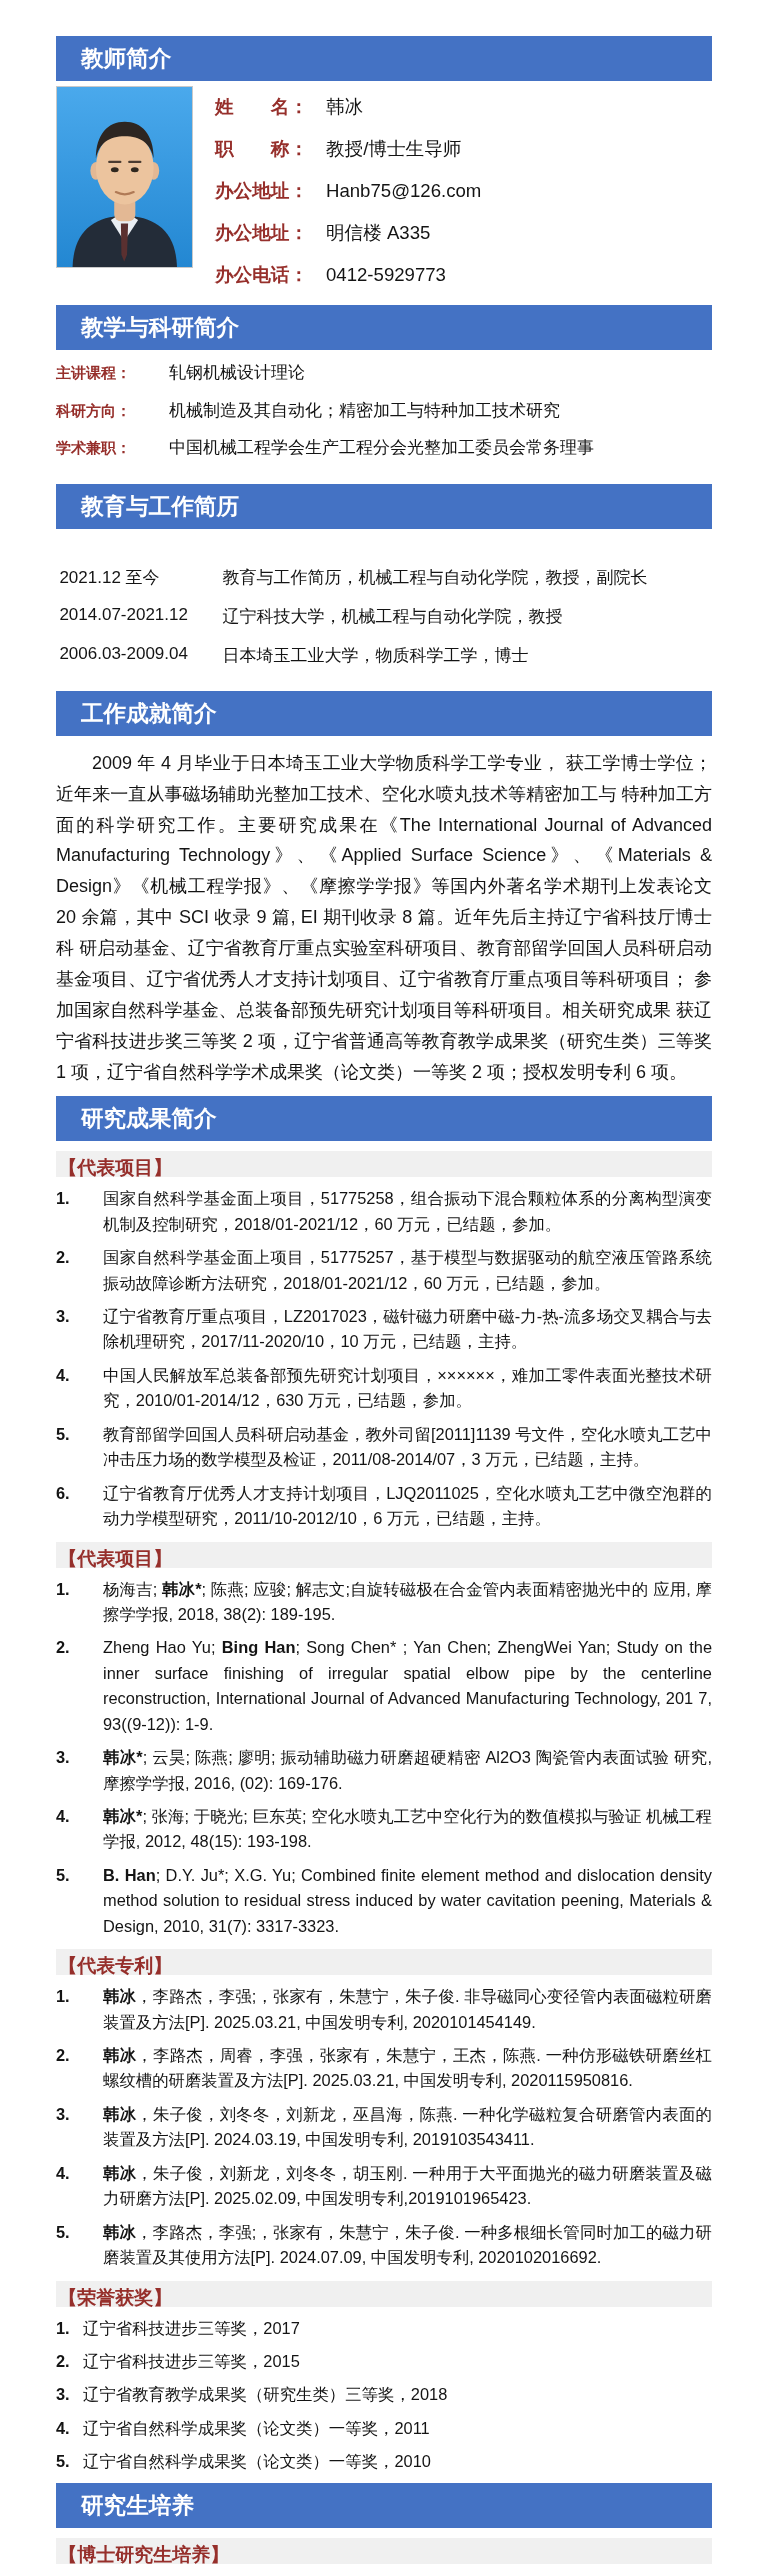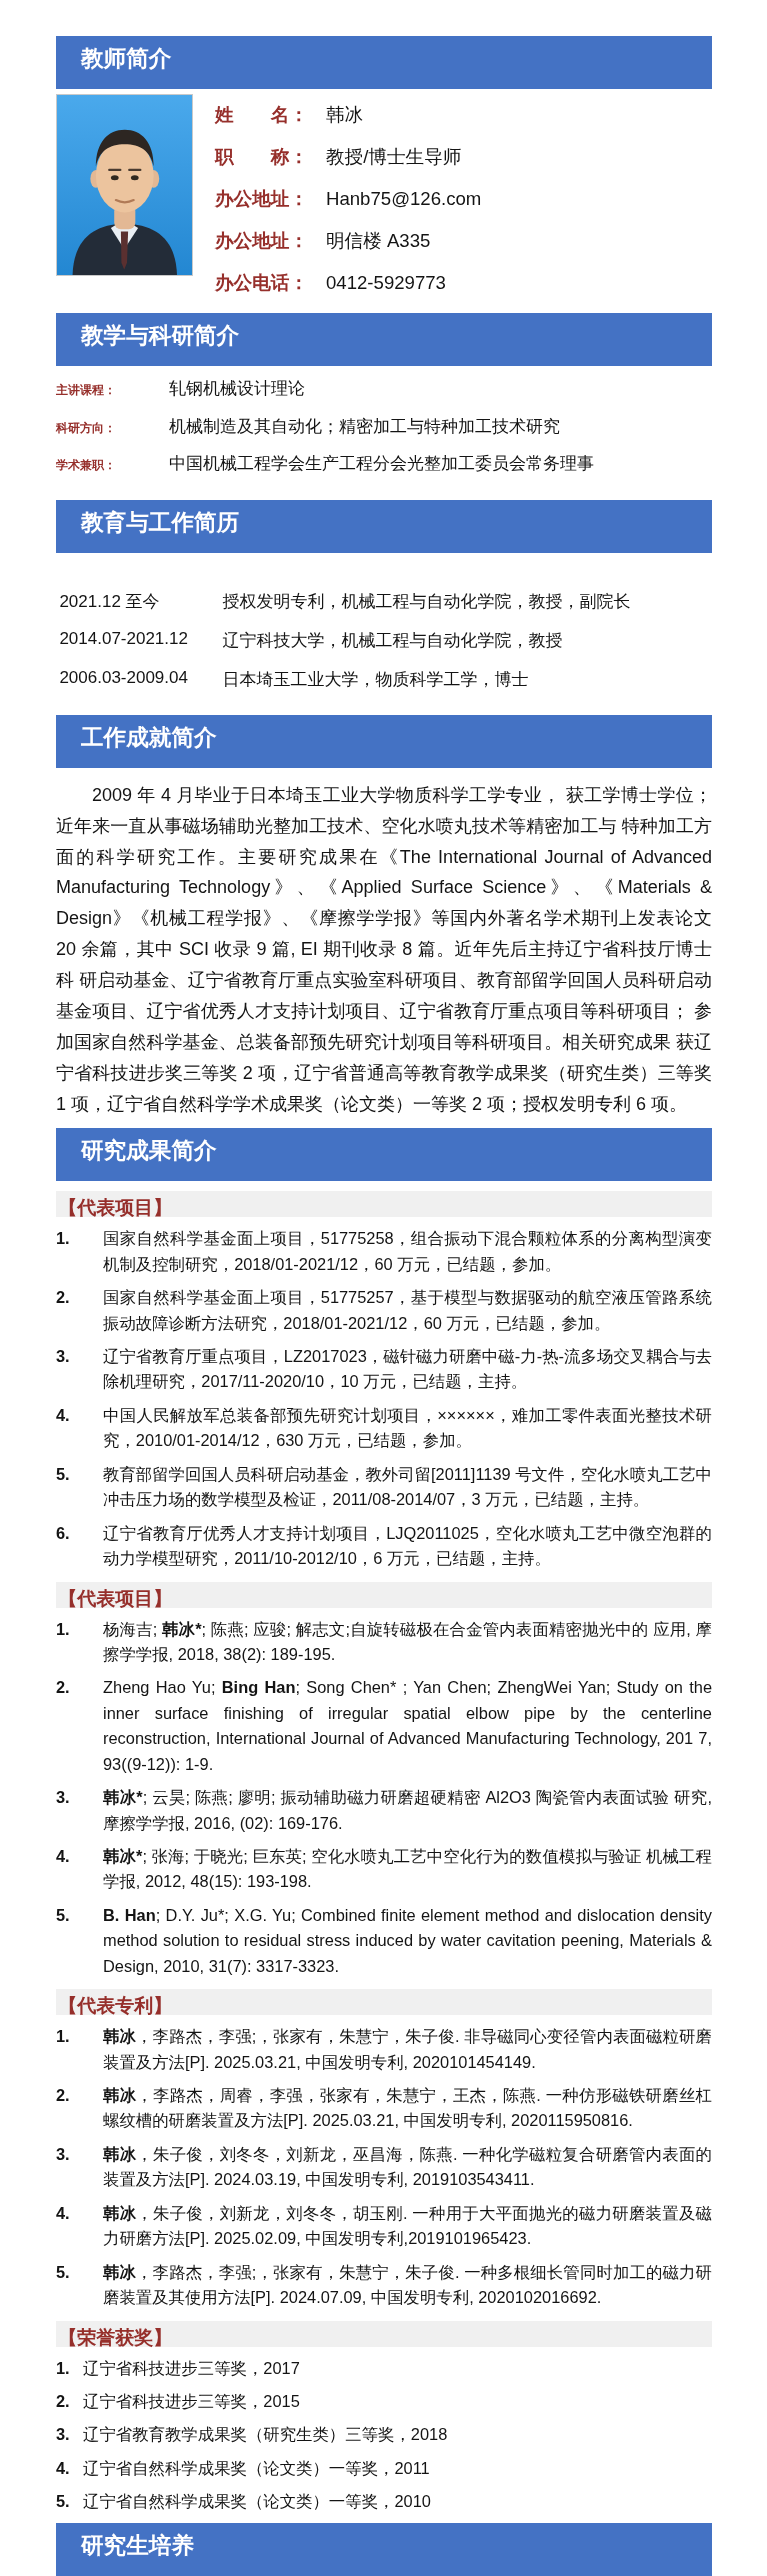--- a/index.html
+++ b/index.html
@@ -1,32 +1,32 @@
 <!DOCTYPE html>
 <html style="font-size:9px"><head>
 <meta charset="utf-8">
 <style>
   html,body{margin:0;padding:0;background:#ffffff;}
   body{width:768px;font-family:"Liberation Sans","DejaVu Sans",sans-serif;color:#141414;}
   .page{padding:36px 56px 14.7px 56px;}
-  .bar{background:#4472C4;color:#ffffff;font-weight:bold;font-size:22.6px;height:53px;
+  .bar{background:#4472C4;color:#ffffff;font-weight:bold;font-size:22.6px;height:45px;
        line-height:45px;padding-left:25px;box-sizing:border-box;margin-top:6.8px;}
   .bar:first-child{margin-top:0;}
   
   .info{display:flex;padding:4.5px 0 2.3px 0;}
   .photo{width:137px;height:182px;flex:none;border:0.6px solid #c9c9c9;box-sizing:border-box;}
   .photo svg{display:block;width:100%;height:100%;}
   .fields{margin-left:22px;display:flex;flex-direction:column;justify-content:center;flex:1;}
   .frow{display:flex;align-items:baseline;margin:8px 0;}
   .flabel{color:#962F2B;font-weight:bold;font-size:18.6px;width:111px;flex:none;}
   .fvalue{font-size:18.6px;color:#141414;}
   
   .kv{padding:11.3px 0 3.4px 0;}
   .kvrow{display:flex;align-items:baseline;margin-bottom:14.7px;}
-  .kvlabel{color:#962F2B;font-weight:bold;font-size:12px;width:113px;flex:none;}
+  .kvlabel{color:#962F2B;font-weight:bold;font-size:15px;width:113px;flex:none;}
   .kvvalue{font-size:17px;color:#141414;}
   
   .edu{padding:11.3px 0 1.1px 3.4px;margin-top:26px;}
   .edurow{display:flex;font-size:17px;margin-bottom:16px;}
   .eduperiod{width:163px;flex:none;}
   .edudetail{flex:1;}
   
   .para{font-size:18px;line-height:1.72;text-align:justify;text-indent:2em;margin:11.3px 0 8px 0;}
   
   .band{background:#F0F0F0;color:#962F2B;font-weight:bold;font-size:19px;height:26px;
@@ -121,21 +121,21 @@
       <span class="kvvalue">中国机械工程学会生产工程分会光整加工委员会常务理事</span>
     </div>
   </div>
 
   <div class="bar">
     <span>教育与工作简历</span>
   </div>
   <div class="edu">
     <div class="edurow">
       <span class="eduperiod">2021.12 至今</span>
-      <span class="edudetail">授权发明专利，机械工程与自动化学院，教授，副院长</span>
+      <span class="edudetail">教育与工作简历，机械工程与自动化学院，教授，副院长</span>
     </div>
     <div class="edurow">
       <span class="eduperiod">2014.07-2021.12</span>
       <span class="edudetail">辽宁科技大学，机械工程与自动化学院，教授</span>
     </div>
     <div class="edurow">
       <span class="eduperiod">2006.03-2009.04</span>
       <span class="edudetail">日本埼玉工业大学，物质科学工学，博士</span>
     </div>
   </div>

